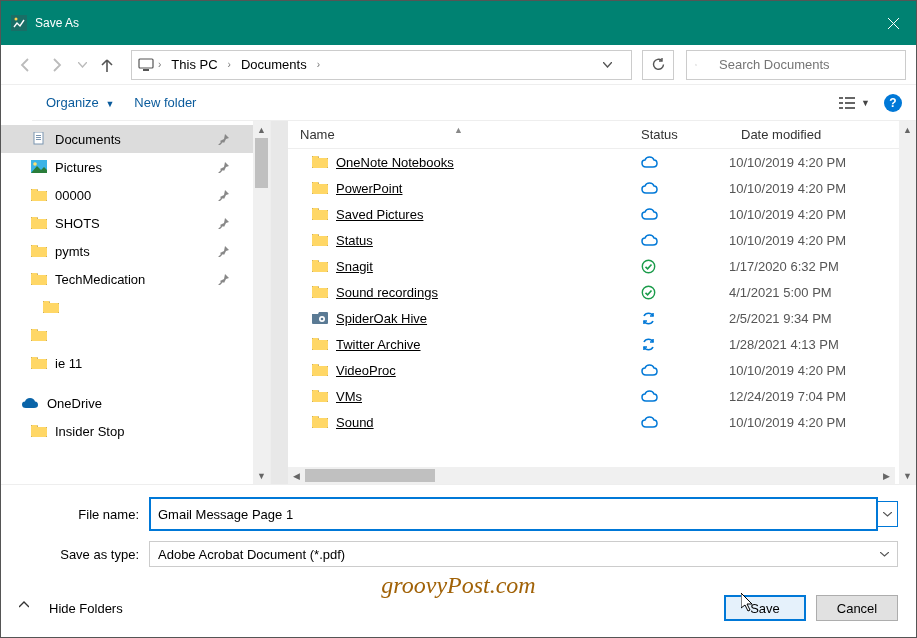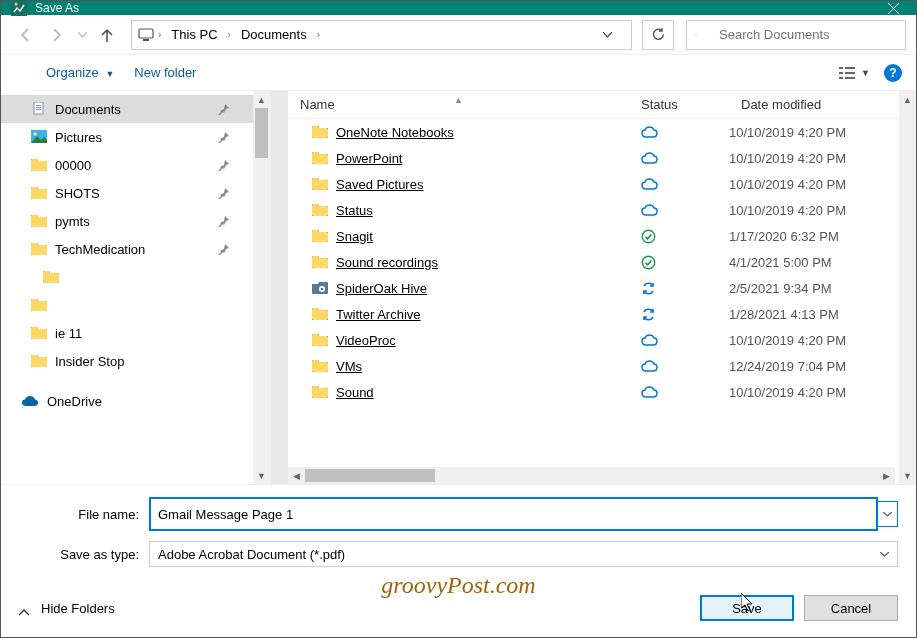--- a/index.html
+++ b/index.html
@@ -1,18 +1,18 @@
 <!DOCTYPE html>
 <html><head>
 <meta charset="utf-8">
 <style>
   * { box-sizing: border-box; font-family: "Segoe UI", Arial, sans-serif; font-size: 13px; }
   body { margin: 0; background: #ccc; }
   .window { width: 917px; height: 638px; background: #fff; border: 1px solid #555; position: relative; display: flex; flex-direction: column; }
-  .titlebar { background: #008272; height: 14px; display: flex; align-items: center; color: #fff; }
+  .titlebar { background: #008272; height: 44px; display: flex; align-items: center; color: #fff; }
   .titlebar .app-icon { width: 16px; height: 16px; margin: 0 8px 0 10px; display: inline-flex; align-items: center; justify-content: center; }
   .titlebar .title { flex: 1; font-size: 12px; }
   .titlebar .close { width: 45px; height: 30px; display: flex; align-items: center; justify-content: center; cursor: pointer; }
 
   .navbar { height: 40px; display: flex; align-items: center; padding: 6px 10px; gap: 4px; border-bottom: 1px solid #eee;}
   .nav-btn { width: 28px; height: 28px; display: flex; align-items: center; justify-content: center; color: #555; cursor: pointer; border-radius: 2px; }
   .nav-btn.disabled { color: #bbb; }
   .addrbar { flex: 1; height: 30px; border: 1px solid #ccc; display: flex; align-items: center; padding: 0 6px; gap: 4px; margin: 0 6px; }
   .addrbar .crumb { padding: 2px 6px; cursor: pointer; display: flex; align-items: center; gap: 4px; }
   .addrbar .chev { color: #777; font-size: 10px; }
@@ -65,23 +65,23 @@
 
   .form-area { padding: 12px 18px 8px 18px; border-top: 1px solid #eee; }
   .form-row { display: flex; align-items: center; margin-bottom: 10px; }
   .form-label { width: 130px; text-align: right; padding-right: 10px; }
   .form-input { flex: 1; height: 26px; border: 1px solid #0078d7; padding: 16px 8px; outline: none; background: #fff; }
   .form-input.focus { border-color: #0078d7; box-shadow: 0 0 0 1px #0078d7 inset; }
   .form-select { flex: 1; height: 26px; border: 1px solid #ccc; padding: 0 8px; display: flex; align-items: center; justify-content: space-between; cursor: pointer; background: #fff; }
   .combo-drop { width: 18px; text-align: center; color: #555; font-size: 10px; }
 
   .footer { display: flex; align-items: center; padding: 10px 18px 16px 18px; }
-  .hide-folders { display: flex; align-items: flex-end; gap: 12px; cursor: pointer; }
+  .hide-folders { display: flex; align-items: flex-start; gap: 20px; cursor: pointer; }
   .btns { margin-left: auto; display: flex; gap: 10px; }
-  .btn { width: 94px; height: 26px; border: 1px solid #adadad; background: #e1e1e1; display: flex; align-items: center; justify-content: center; cursor: pointer; }
+  .btn { width: 82px; height: 26px; border: 1px solid #adadad; background: #e1e1e1; display: flex; align-items: center; justify-content: center; cursor: pointer; }
   .btn.primary { border: 2px solid #0078d7; background: #e5f1fb; }
   .watermark { position: absolute; left: 50%; bottom: 38px; transform: translateX(-50%); color: #a16207; font-style: italic; font-family: Liberation Serif, serif; font-size: 24px; pointer-events: none; }
 
   
   svg { display: block; }
   .cursor { position: absolute; bottom: 24px; left: 740px; pointer-events: none; }
 </style>
 </head>
 <body>
 
@@ -294,36 +294,36 @@
           </div>
           <div class="tree-item">
             <span class="folder-icon">
               <svg width="16" height="13" viewBox="0 0 16 13">
                 <path d="M0 2 L0 12 Q0 13 1 13 L15 13 Q16 13 16 12 L16 4 Q16 3 15 3 L7 3 L6 1 L1 1 Q0 1 0 2" fill="#ffd d66" stroke="none"></path>
                 <path d="M0 2 L0 12 Q0 13 1 13 L15 13 Q16 13 16 12 L16 4 Q16 3 15 3 L7 3 L6 1 L1 1 Q0 1 0 2" fill="#ffd766"></path>
               </svg>
             </span>
             <span>ie 11</span>
           </div>
-          <div class="tree-item">
-            <span class="folder-icon">
-              <svg width="16" height="13" viewBox="0 0 16 13">
-                <path d="M0 2 L0 12 Q0 13 1 13 L15 13 Q16 13 16 12 L16 4 Q16 3 15 3 L7 3 L6 1 L1 1 Q0 1 0 2" fill="#ffd d66" stroke="none"></path>
-                <path d="M0 2 L0 12 Q0 13 1 13 L15 13 Q16 13 16 12 L16 4 Q16 3 15 3 L7 3 L6 1 L1 1 Q0 1 0 2" fill="#ffd766"></path>
-              </svg>
-            </span>
-            <span>Insider Stop</span>
-          </div>
           <div class="tree-item od">
             <span>
               <svg width="18" height="12" viewBox="0 0 18 12">
                 <path d="M5 11 Q1 11 1 7.5 Q1 4.5 4 4.5 Q5 1 9 1 Q13 1 14 4.5 Q17 4.5 17 8 Q17 11 13 11 Z" fill="#0a64a8"></path>
               </svg>
             </span>
             <span>OneDrive</span>
+          </div>
+          <div class="tree-item">
+            <span class="folder-icon">
+              <svg width="16" height="13" viewBox="0 0 16 13">
+                <path d="M0 2 L0 12 Q0 13 1 13 L15 13 Q16 13 16 12 L16 4 Q16 3 15 3 L7 3 L6 1 L1 1 Q0 1 0 2" fill="#ffd d66" stroke="none"></path>
+                <path d="M0 2 L0 12 Q0 13 1 13 L15 13 Q16 13 16 12 L16 4 Q16 3 15 3 L7 3 L6 1 L1 1 Q0 1 0 2" fill="#ffd766"></path>
+              </svg>
+            </span>
+            <span>Insider Stop</span>
           </div>
         </div>
       <div class="vscroll-s">
         <div class="arrow">▲</div>
         <div class="track">
             <div class="thumb" style="height:50px"></div>
           </div>
         <div class="arrow">▼</div>
       </div>
     </div>

